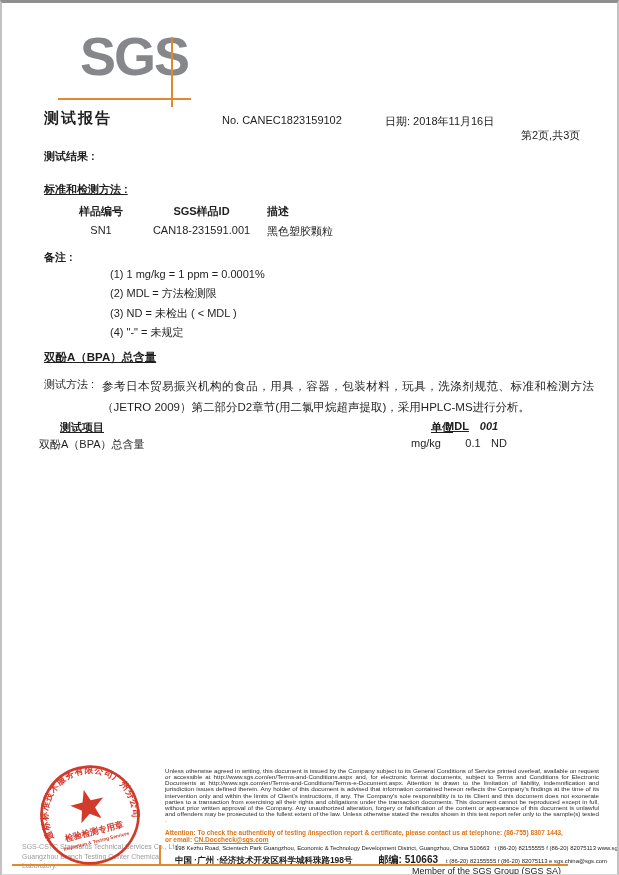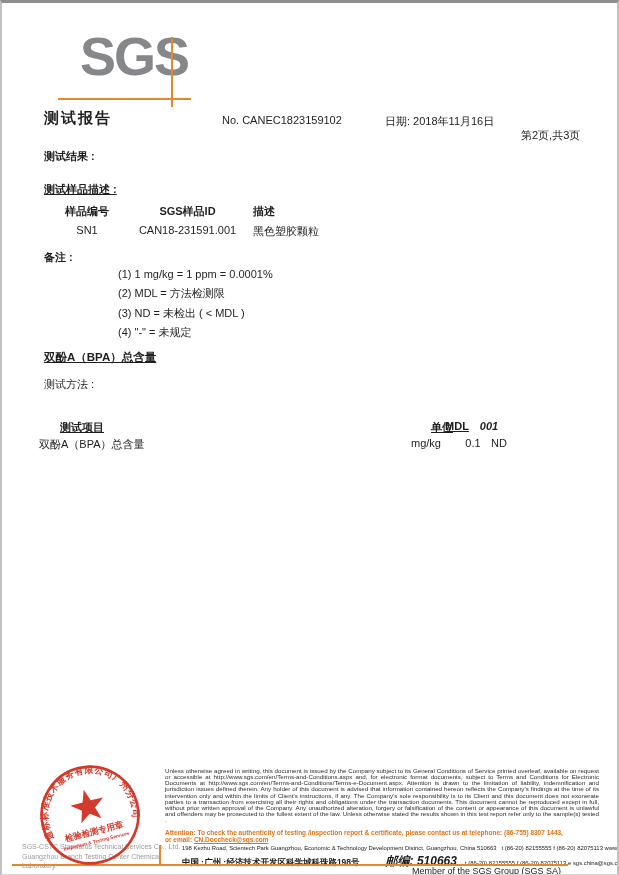--- a/index.html
+++ b/index.html
@@ -16,26 +16,26 @@
   .logo-hline{left:56px;top:95px;width:133px;height:2px;background:#e2882f;}
   .logo-vline{left:169px;top:34px;width:2px;height:70px;background:#e2882f;}
   
   .report-title{left:42px;top:106px;font-size:15px;font-weight:bold;letter-spacing:2px;}
   .report-no{left:220px;top:111px;font-size:11px;}
   .report-date{left:383px;top:111px;font-size:11px;}
   .report-pages{left:519px;top:125px;font-size:11px;}
   .results-label{left:42px;top:146px;font-size:11px;font-weight:bold;}
   
   .sample-heading{left:42px;top:179px;font-size:11px;font-weight:bold;text-decoration:underline;}
-  .sample-table{left:50px;top:201px;display:grid;grid-template-columns:70px 115px auto;column-gap:8px;row-gap:5px;font-size:11px;}
+  .sample-table{left:64px;top:201px;display:grid;grid-template-columns:70px 115px auto;column-gap:8px;row-gap:5px;font-size:11px;}
   .sample-table .hd{font-weight:bold;}
   .c-center{text-align:center;}
   
   .remarks-heading{left:42px;top:247px;font-size:11px;font-weight:bold;}
-  .remarks-list{left:116px;top:262px;font-size:11px;line-height:19.4px;}
+  .remarks-list{left:108px;top:262px;font-size:11px;line-height:19.4px;}
   
   .bpa-heading{left:42px;top:347px;font-size:11.5px;font-weight:bold;text-decoration:underline;}
   .method-label{left:42px;top:374px;font-size:11px;}
   .method-text{left:100px;top:373px;width:492px;font-size:11.5px;line-height:21px;text-align:justify;}
   
   .rt-item-hd{left:58px;top:417px;font-size:11px;font-weight:bold;text-decoration:underline;text-align:center;}
   .rt-unit-hd{left:420px;top:417px;width:40px;font-size:11px;font-weight:bold;text-decoration:underline;text-align:center;}
   .rt-mdl-hd{left:437px;top:417px;width:36px;font-size:11px;font-weight:bold;text-decoration:underline;text-align:center;}
   .rt-sample-hd{left:469px;top:417px;width:36px;font-size:11px;font-weight:bold;font-style:italic;text-align:center;}
   .rt-item{left:37px;top:434px;font-size:11px;}
@@ -45,65 +45,66 @@
   
   .lab-names{left:20px;top:839px;width:160px;font-size:7px;line-height:9.5px;color:#9b9b9b;}
   
   .stamp{left:36px;top:760px;width:104px;height:104px;transform:rotate(-14deg);opacity:.92;z-index:5;}
   
   .disclaimer{left:163px;top:765px;width:434px;font-size:6.2px;line-height:6.15px;text-align:justify;color:#2d2d2d;}
   .attention{left:163px;top:826px;width:436px;font-size:6.5px;line-height:7px;font-weight:bold;color:#e07317;}
   .email-link{text-decoration:underline;}
   
   .footer-vline{left:157px;top:842px;width:2px;height:19px;background:#e2882f;}
-  .footer-block{left:180px;top:842px;width:434px;color:#1c1c1c;}
+  .footer-block{left:173px;top:842px;width:434px;color:#1c1c1c;}
   .f-line1{font-size:5.9px;white-space:nowrap;}
   .f-line2{margin-top:2px;display:flex;align-items:baseline;white-space:nowrap;}
   .f-cn{font-size:8.5px;font-weight:bold;}
-  .f-postal{font-size:12px;font-weight:bold;margin-left:26px;font-style:italic;}
+  .f-postal{font-size:10px;font-weight:bold;margin-left:26px;}
   .f-contact2{font-size:5.9px;margin-left:8px;}
   .footer-hline{left:10px;top:861px;width:556px;height:2px;background:#e2882f;}
   .member-line{right:56px;top:863px;font-size:9px;color:#1c1c1c;}
 </style>
 </head>
 <body>
 
 <div class="page">
 
   <div class="abs logo-text">SGS</div>
   <div class="abs logo-hline"></div>
   <div class="abs logo-vline"></div>
 
   <div class="abs report-title">测试报告</div>
   <div class="abs report-no">No. CANEC1823159102</div>
   <div class="abs report-date">日期: 2018年11月16日</div>
   <div class="abs report-pages">第2页,共3页</div>
 
   <div class="abs results-label">测试结果 :</div>
 
-  <div class="abs sample-heading">测试样品描述 :</div>
+  <div class="abs sample-heading">标准和检测方法 :</div>
   <div class="abs sample-table">
     <div class="hd c-center">样品编号</div>
     <div class="hd c-center">SGS样品ID</div>
     <div class="hd">描述</div>
     <div class="c-center">SN1</div>
     <div class="c-center">CAN18-231591.001</div>
     <div>黑色塑胶颗粒</div>
   </div>
 
   <div class="abs remarks-heading">备注 :</div>
   <div class="abs remarks-list">
     <div>(1) 1 mg/kg = 1 ppm = 0.0001%</div>
     <div>(2) MDL = 方法检测限</div>
     <div>(3) ND = 未检出 ( &lt; MDL )</div>
     <div>(4) "-" = 未规定</div>
   </div>
 
   <div class="abs bpa-heading">双酚A（BPA）总含量</div>
   <div class="abs method-label">测试方法 :</div>
+  <div class="abs method-text">参考日本贸易振兴机构的食品，用具，容器，包装材料，玩具，洗涤剂规范、标准和检测方法（JETRO 2009）第二部分D2章节(用二氯甲烷超声提取)，采用HPLC-MS进行分析。</div>
 
   <div class="abs rt-item-hd">测试项目</div>
   <div class="abs rt-unit-hd">单位</div>
   <div class="abs rt-mdl-hd">MDL</div>
   <div class="abs rt-sample-hd">001</div>
   <div class="abs rt-item">双酚A（BPA）总含量</div>
   <div class="abs rt-unit">mg/kg</div>
   <div class="abs rt-mdl">0.1</div>
   <div class="abs rt-sample">ND</div>
 

